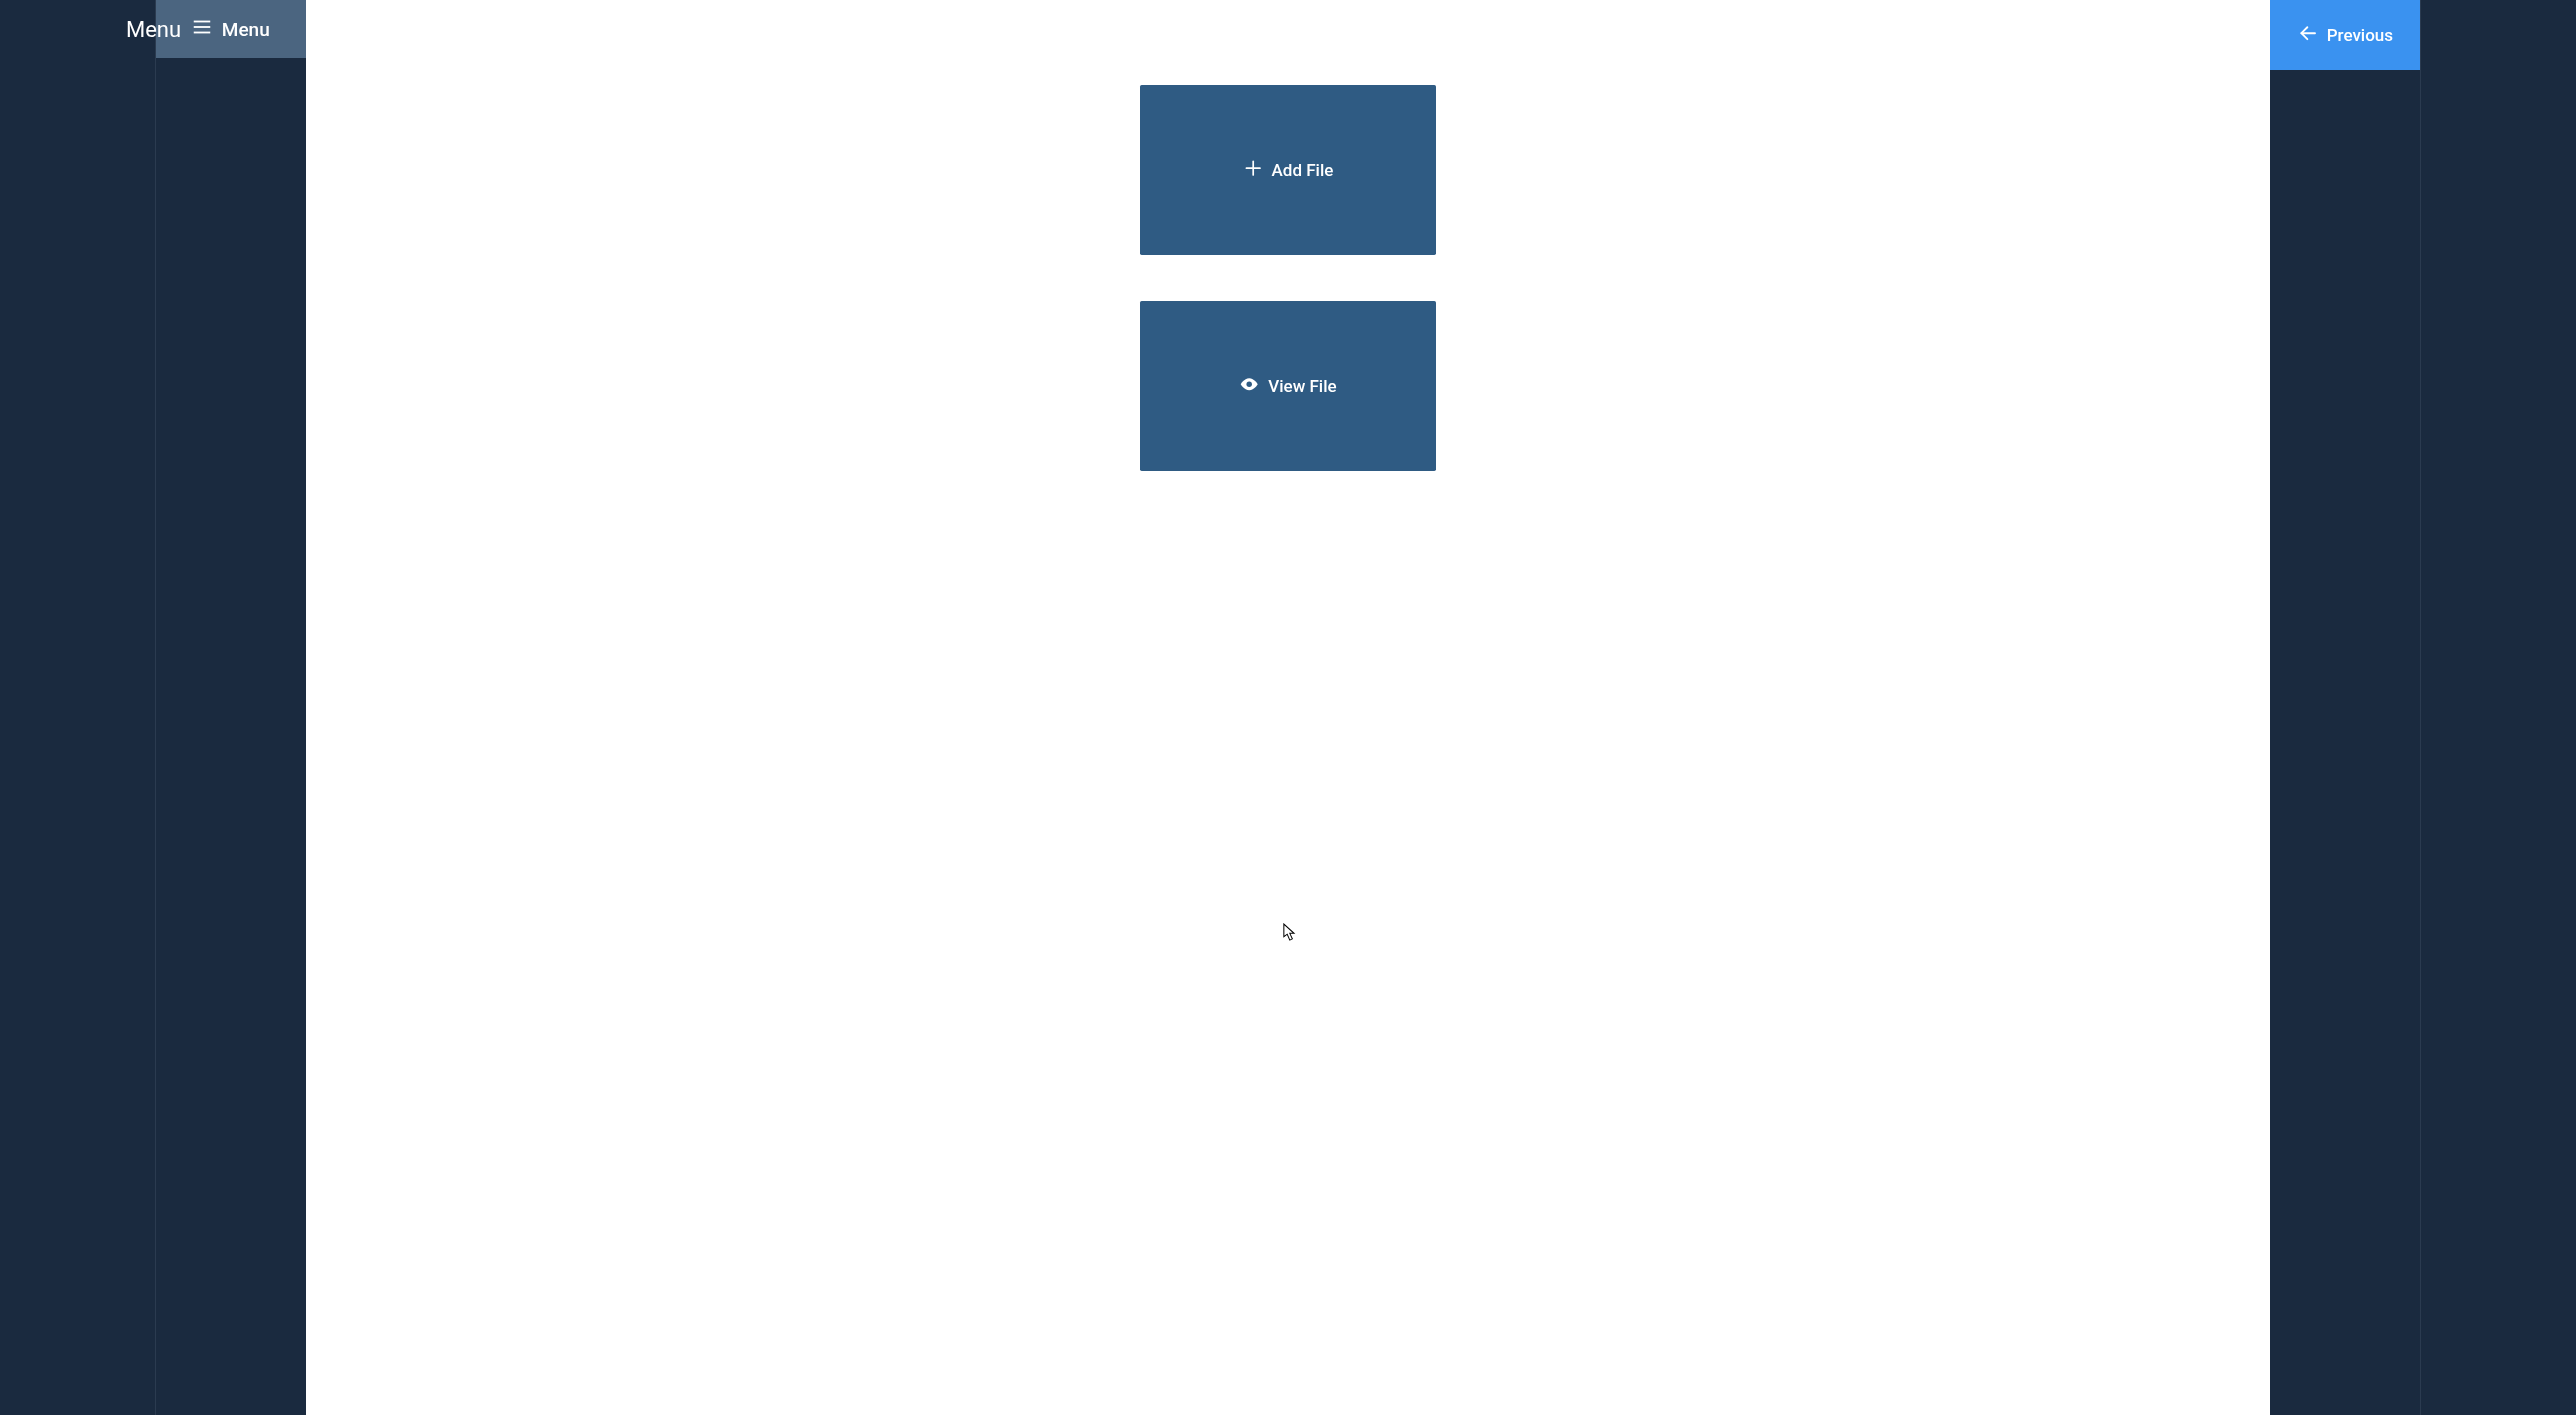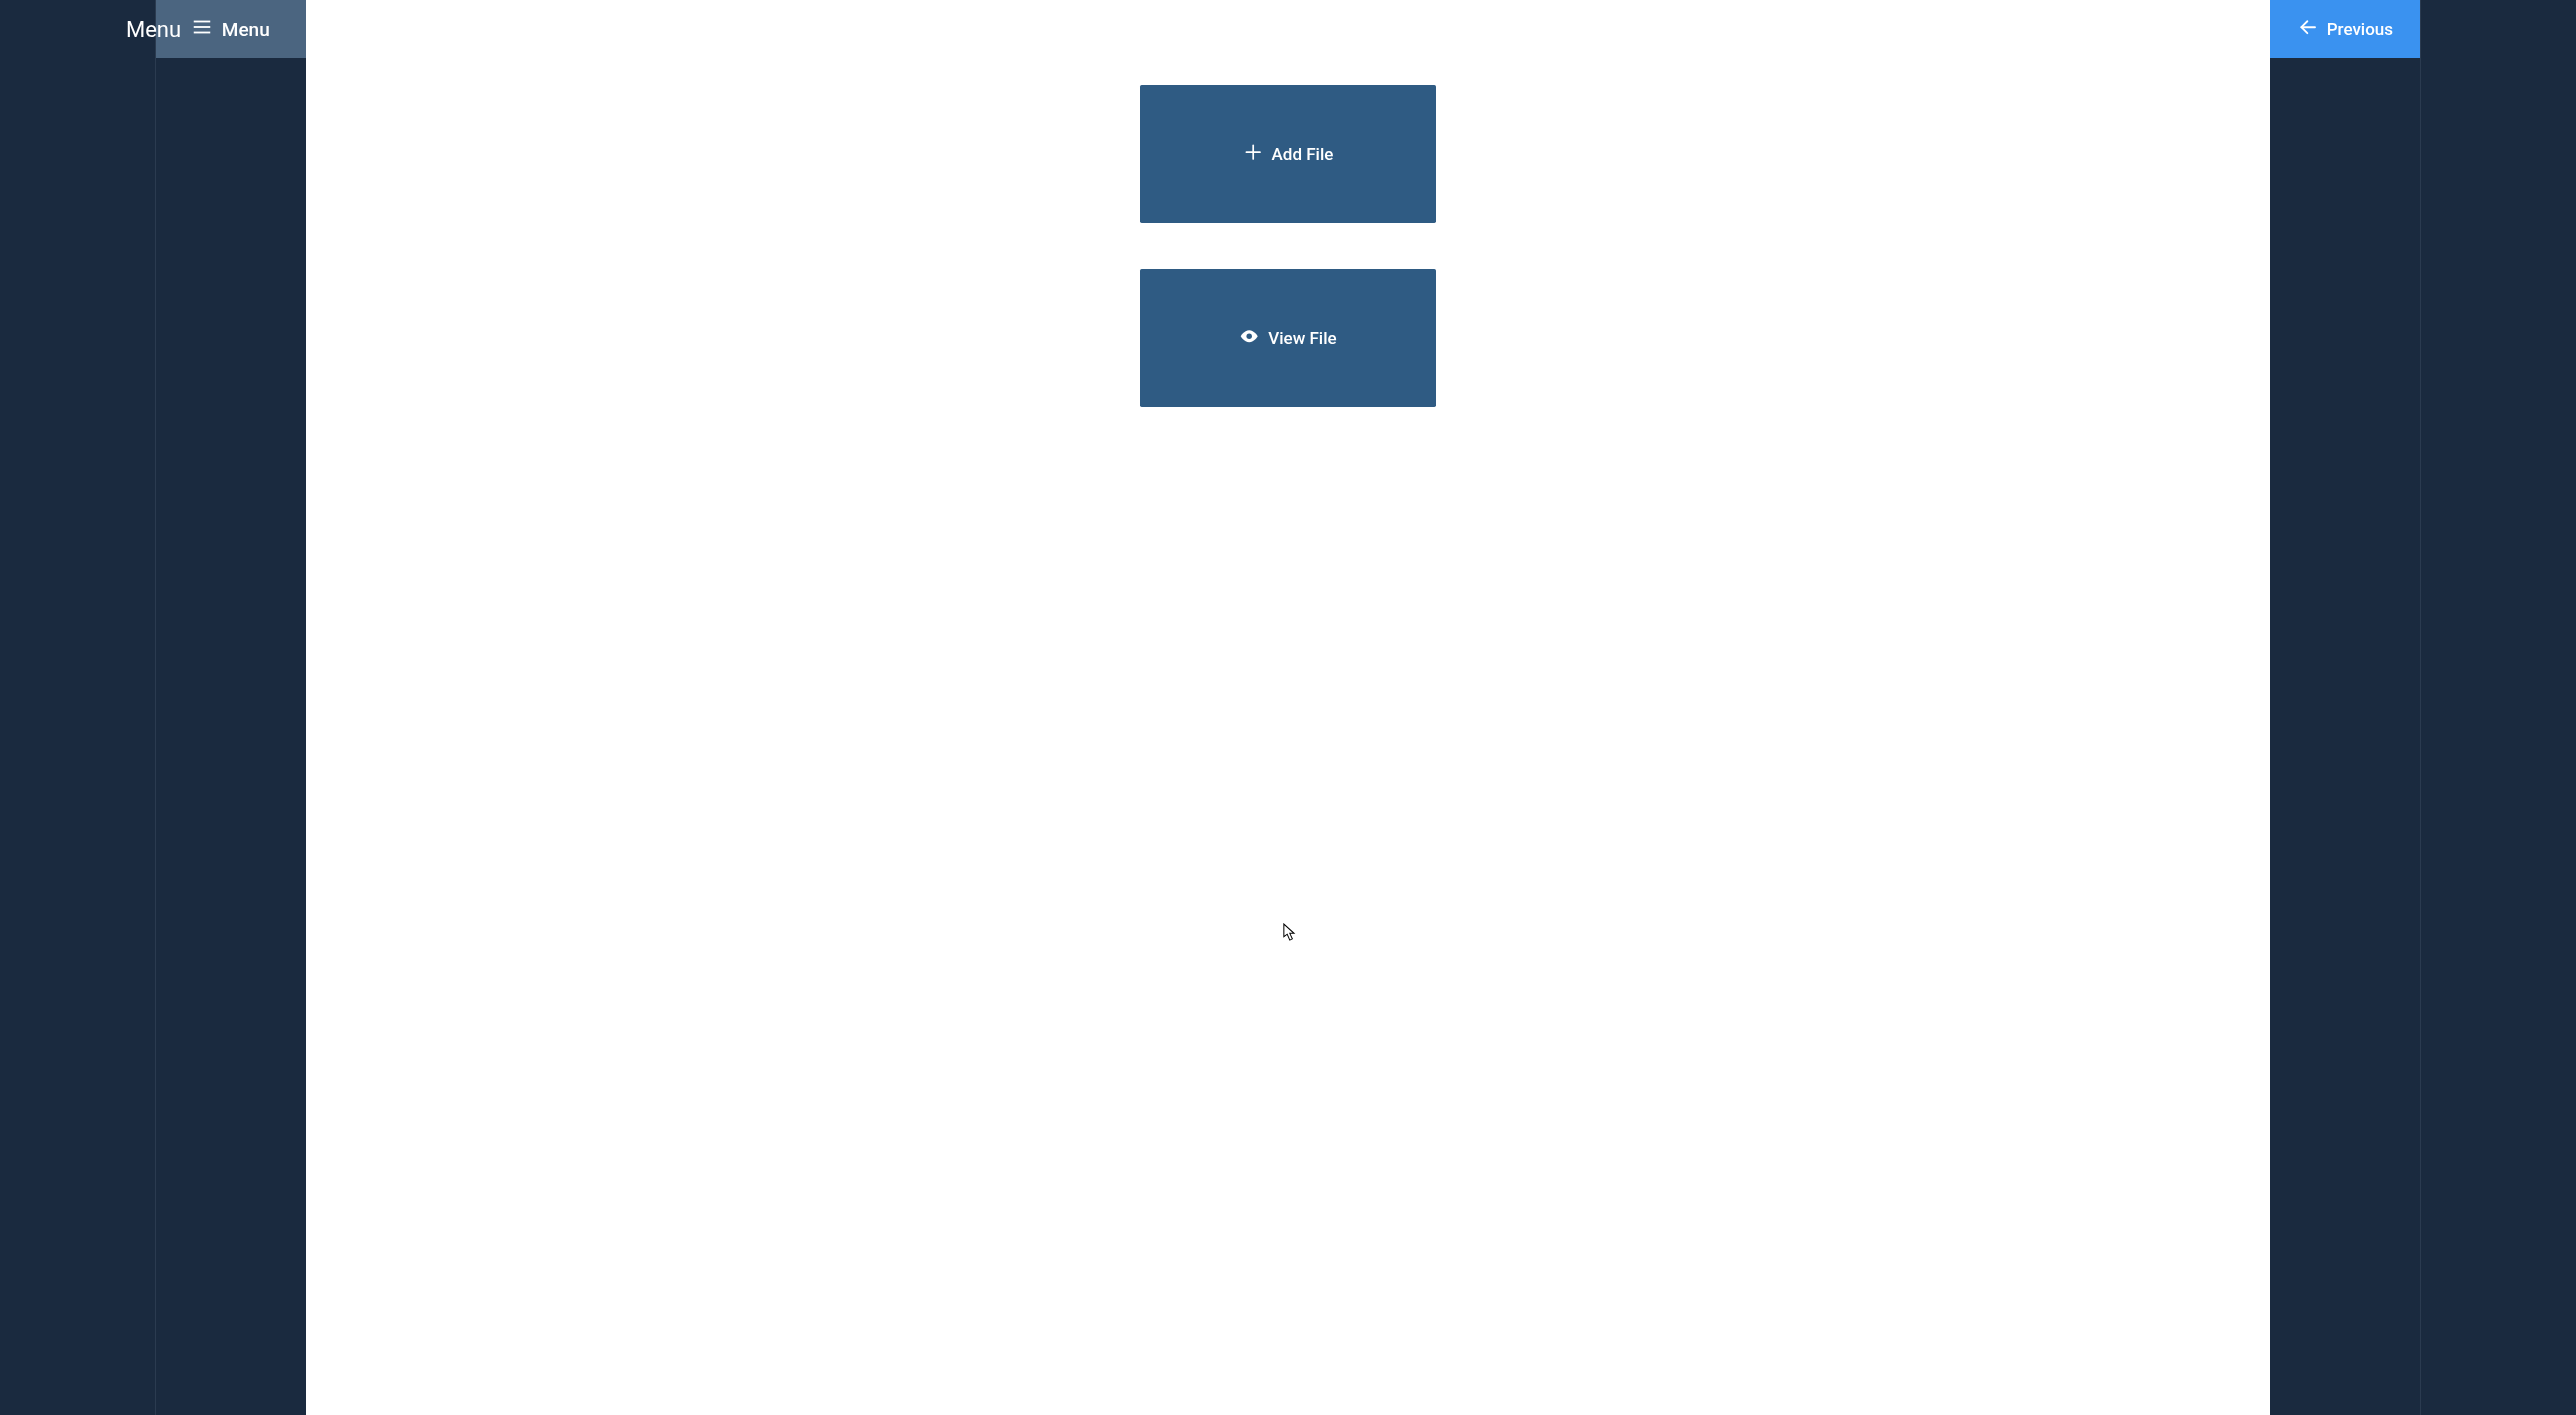--- a/index.html
+++ b/index.html
@@ -67,21 +67,21 @@
       flex-direction: column;
       align-items: center;
       justify-content: flex-start;
       padding-top: 85px;
       gap: 46px;
     }
     .big-tile {
       background: #2f5b83;
       color: #ffffff;
       width: 296px;
-      height: 138px;
+      height: 170px;
       display: flex;
       align-items: center;
       justify-content: center;
       gap: 8.5px;
       font-size: 17px;
       font-weight: 500;
       cursor: pointer;
       border-radius: 1.7px;
     }
     .tile-icon svg {
@@ -94,21 +94,21 @@
       stroke-linecap: round;
     }
     .eye-icon svg {
       fill: #ffffff;
     }
     .eye-icon svg .pupil {
       fill: #2f5b83;
     }
     .bottombar {
       background: #fde047;
-      height: 58px;
+      height: 70px;
       display: flex;
       align-items: center;
       flex: 0 0 auto;
     }
     .previous-button {
       background: #3a92f0;
       height: 100%;
       width: 150px;
       display: flex;
       align-items: center;

